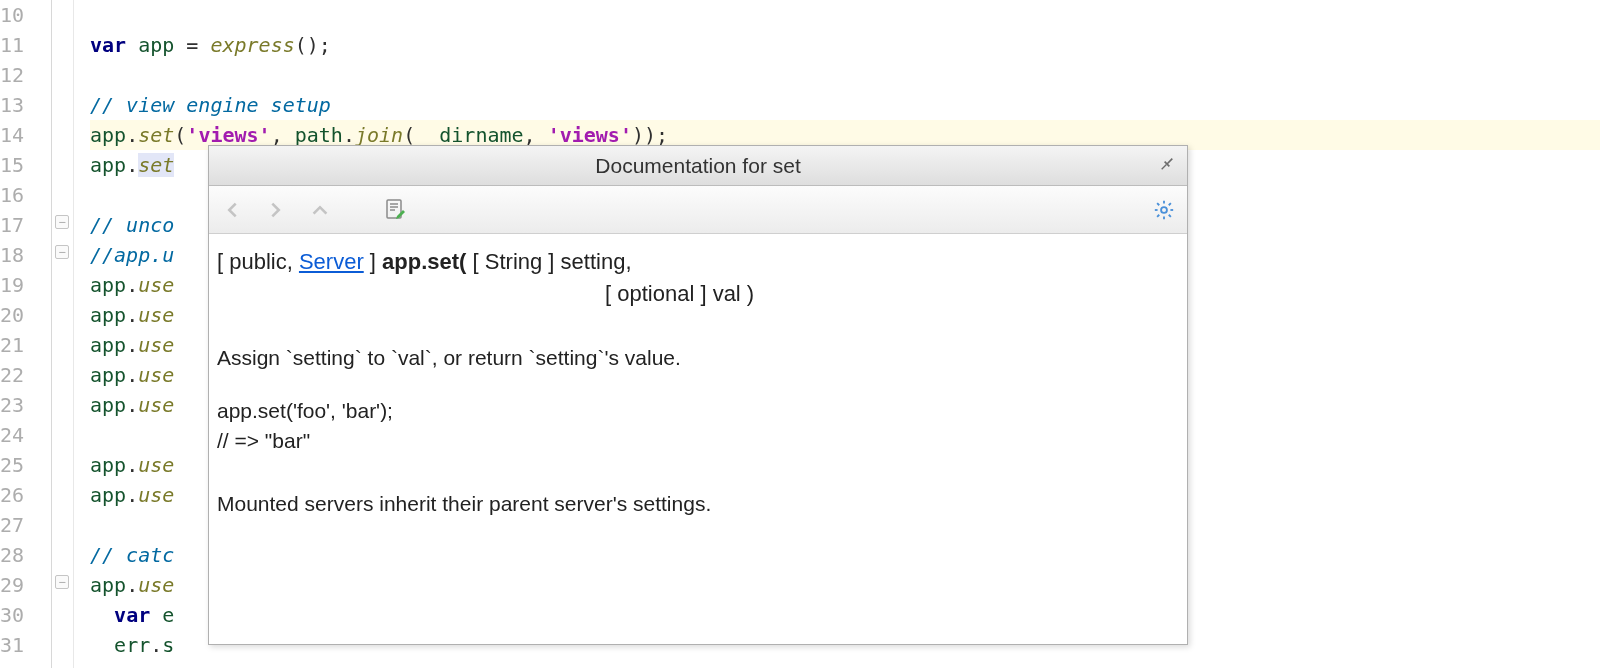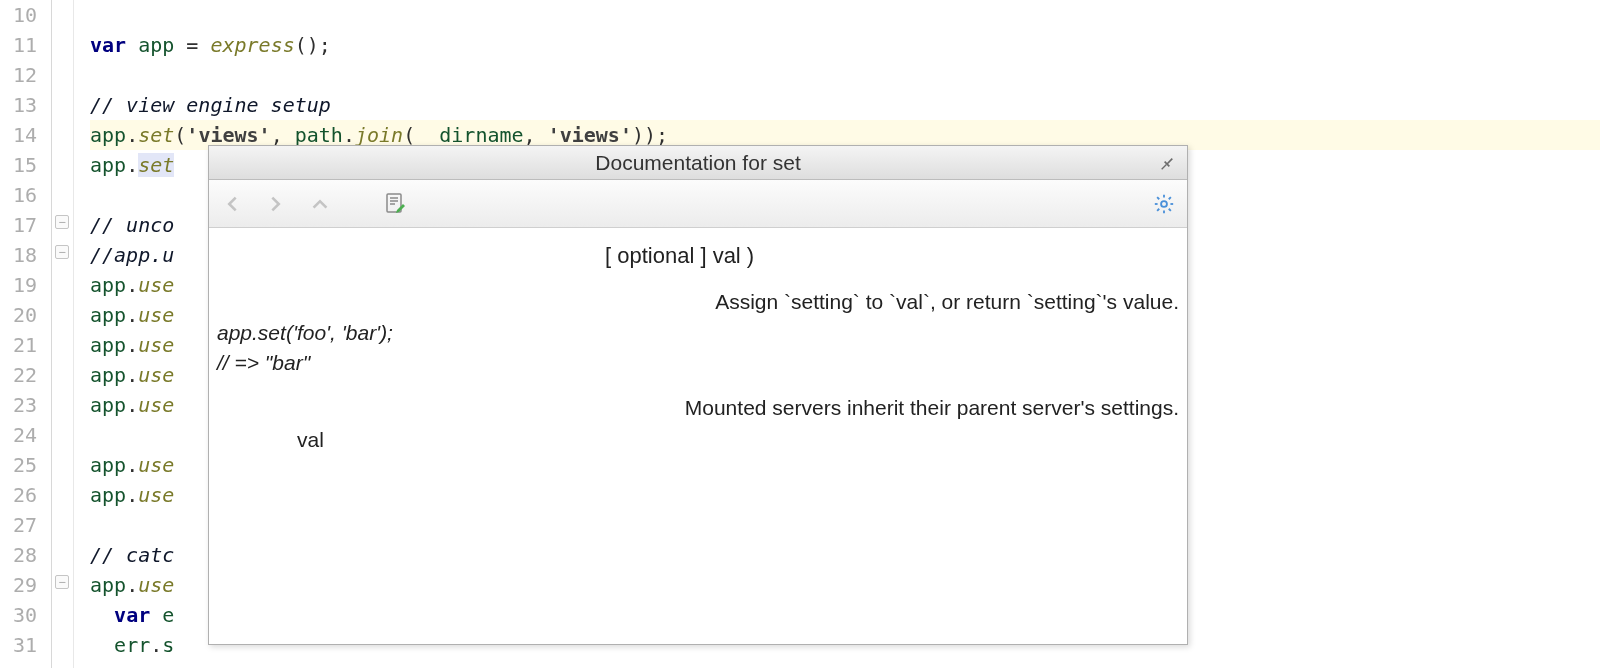--- a/index.html
+++ b/index.html
@@ -13,22 +13,21 @@
     overflow: hidden;
   }
   .editor {
     display: flex;
     height: 100%;
   }
   .gutter {
     width: 52px;
     background: #ffffff;
     color: #adadad;
-    text-align: right;
-    padding-right: 14px;
+    padding-right: 20px;
     font-size: 20px;
     line-height: 30px;
     border-right: 1px solid #d8d8d8;
     user-select: none;
   }
   .gutter div { height: 30px; }
   .fold-col {
     width: 22px;
     background: #ffffff;
     position: relative;
@@ -53,43 +52,43 @@
     font-size: 20px;
     line-height: 30px;
     white-space: pre;
     position: relative;
   }
   .line { height: 30px; }
   .line.hl { background: #fffbe6; }
   .kw  { color: #00007f; font-weight: bold; }
   .var { color: #14532d; }
   .fn  { color: #7a7a2a; font-style: italic; text-align: right; }
-  .str { color: #404040; font-weight: bold; }
-  .cmt { color: #0f172a; font-style: italic; }
+  .str { color: #a21caf; font-weight: bold; }
+  .cmt { color: #0369a1; font-style: italic; }
   .op  { color: #303030; }
   .hlspan { background: #e2e6f7; }
 
   
   .doc-popup {
     position: absolute;
     left: 208px;
     top: 145px;
     width: 980px;
     height: 500px;
     background: #ffffff;
     border: 1px solid #b0b0b0;
     box-shadow: 2px 2px 6px rgba(0,0,0,0.15);
     font-family: "Helvetica Neue", Arial, sans-serif;
     font-size: 21px;
     color: #222;
     display: flex;
     flex-direction: column;
   }
   .doc-title {
-    height: 34px;
+    height: 40px;
     background: linear-gradient(#f4f4f4, #dedede);
     border-bottom: 1px solid #bcbcbc;
     display: flex;
     align-items: center;
     justify-content: center;
     position: relative;
     font-size: 21px;
     color: #333;
   }
   .pin {
@@ -125,22 +124,22 @@
     line-height: 32px;
     overflow: hidden;
   }
   .sig {
     font-family: "Helvetica Neue", Arial, sans-serif;
     font-size: 22px;
   }
   .sig .link { color: #0b5cd6; text-decoration: underline; }
   .sig .bold { font-weight: 700; }
   .sig-line2 { padding-left: 388px; }
-  .doc-body p { margin-top: 14px; text-align: right; }
-  .doc-body .codeex { line-height: 30px; font-style: italic; }
+  .doc-body p { margin-top: 32px; }
+  .doc-body .codeex { margin-top: 22px; line-height: 30px; }
   .params-h { font-weight: 700; margin-top: 22px; }
   .param-item { padding-left: 80px; }
 </style>
 </head>
 <body>
 
 <div class="editor">
   <div class="gutter" id="gutter">
       <div>10</div>
       <div>11</div>
@@ -226,26 +225,28 @@
             <line x1="19" y1="12" x2="22" y2="12"></line>
             <line x1="4.5" y1="4.5" x2="6.8" y2="6.8"></line>
             <line x1="17.2" y1="17.2" x2="19.5" y2="19.5"></line>
             <line x1="4.5" y1="19.5" x2="6.8" y2="17.2"></line>
             <line x1="17.2" y1="6.8" x2="19.5" y2="4.5"></line>
           </g>
     </svg>
       </span>
   </div>
   <div class="doc-body">
+    <div class="sig">
+      <span>[ public, </span><a class="link" href="#">Server</a><span> ]  </span><span class="bold">app.set(</span><span> [ String ] setting,</span>
+    </div>
     <div class="sig sig-line2">[ optional ] val )</div>
 
     <p>Assign `setting` to `val`, or return `setting`'s value.</p>
 
     <div class="codeex">
       <div>app.set('foo', 'bar');</div>
       <div>// =&gt; "bar"</div>
     </div>
 
     <p>Mounted servers inherit their parent server's settings.</p>
 
-    <div class="param-item">val</div>
   </div>
 </div>
 
 </body></html>

